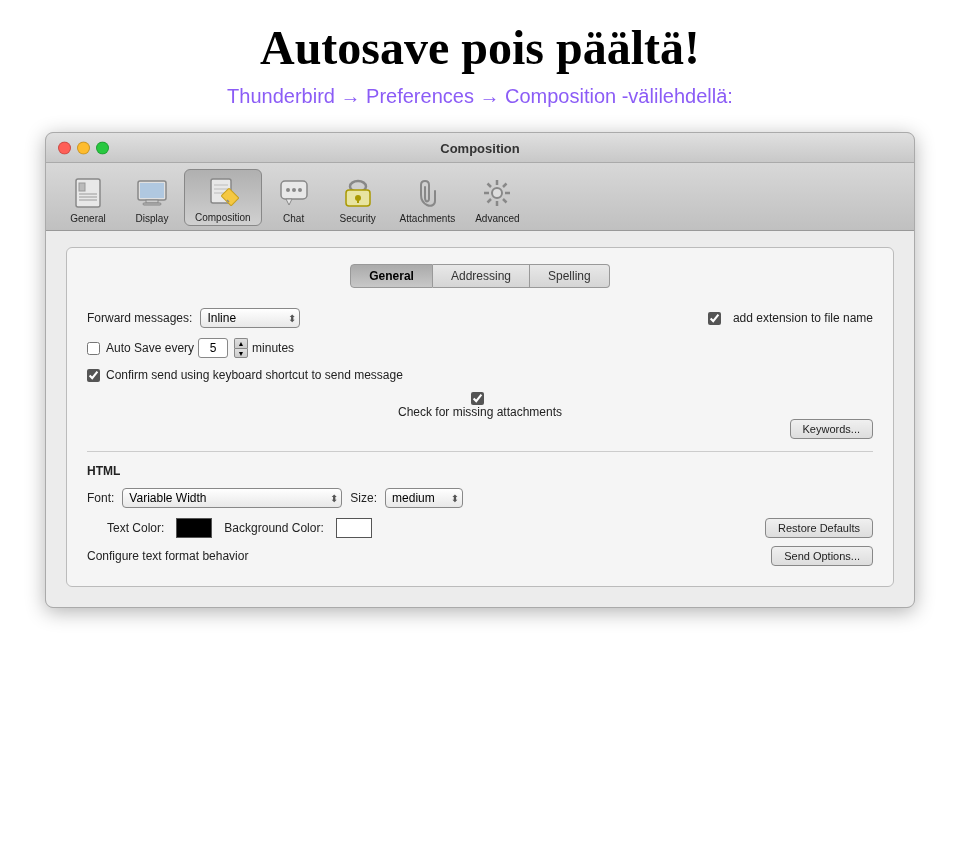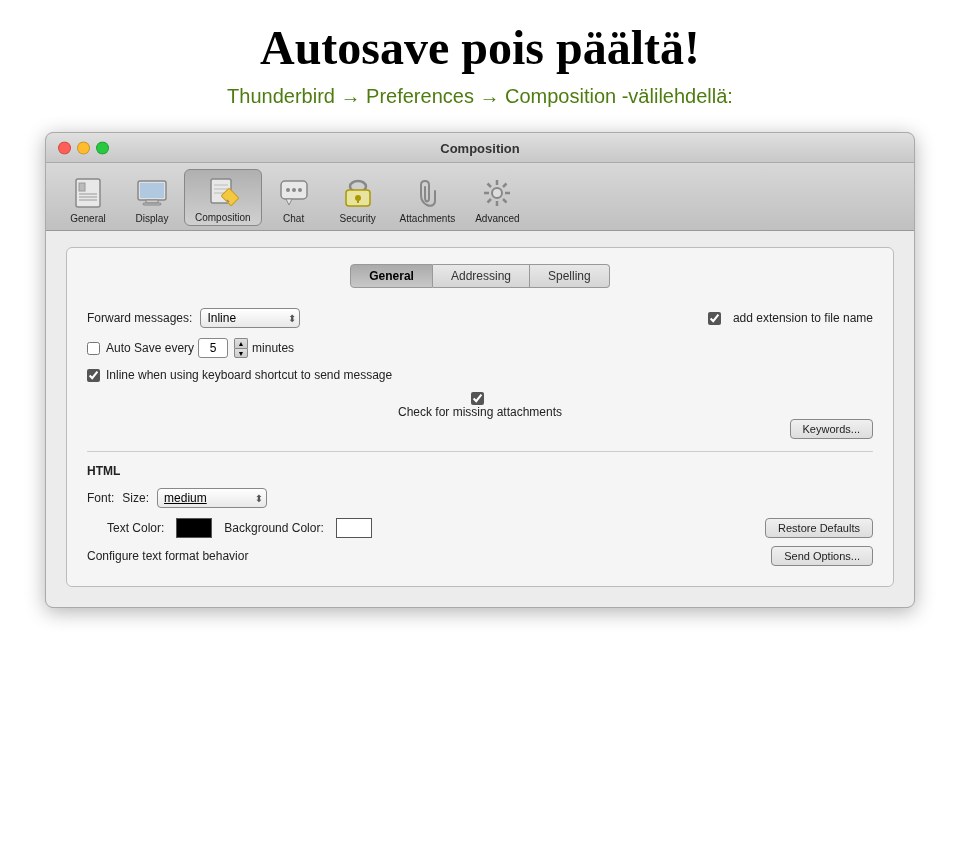--- a/index.html
+++ b/index.html
@@ -16,21 +16,21 @@
       font-weight: 700;
       text-align: center;
       margin-bottom: 10px;
       font-family: Georgia, serif;
     }
 
     .subtitle {
       font-size: 20px;
       text-align: center;
       margin-bottom: 24px;
-      color: #4d7c0f;
+      color: #8b5cf6;
     }
 
     
     .mac-window {
       width: 870px;
       margin: 0 auto;
       border-radius: 8px;
       border: 1px solid #aaa;
       box-shadow: 0 4px 20px rgba(0,0,0,0.3);
       overflow: hidden;
@@ -279,22 +279,21 @@
       margin: 0 4px;
       cursor: pointer;
       vertical-align: middle;
     }
 
     .font-select-wide {
       width: 220px;
     }
 
     .size-select {
-      width: 110px;
-      text-decoration: underline;
+      width: 78px;
     }
   </style>
 </head>
 <body>
 
 <p class="page-title">Autosave pois päältä!</p>
 <p class="subtitle">Thunderbird → Preferences → Composition -välilehdellä:</p>
 
 <div class="mac-window">
 
@@ -425,37 +424,45 @@
         <input type="text" class="mac-input-small" value="5" style="">
         <div class="stepper">
           <button class="stepper-btn">▲</button>
           <button class="stepper-btn">▼</button>
         </div>
         <span style="margin-left:4px;">minutes</span>
       </div>
 
       <div class="form-row">
         <input type="checkbox" class="mac-checkbox" checked="" style="">
-        <span>Inline when using keyboard shortcut to send message</span>
+        <span>Confirm send using keyboard shortcut to send message</span>
       </div>
 
       <div class="form-row" style="margin-bottom:4px;flex-direction:column;">
         <input type="checkbox" class="mac-checkbox" checked="" style="">
         <span>Check for missing attachments</span>
         <span style="margin-left:auto;">
           <button class="mac-button">Keywords...</button>
         </span>
       </div>
 
       <hr class="separator-line">
 
       <div class="section-header">HTML</div>
 
       <div class="form-row" style="gap:8px;">
         <span>Font:</span>
+        <div class="select-wrapper">
+          <select class="mac-select font-select-wide">
+            <option>Variable Width</option>
+            <option>Serif</option>
+            <option>Sans-Serif</option>
+            <option>Monospace</option>
+          </select>
+        </div>
         <span>Size:</span>
         <div class="select-wrapper">
           <select class="mac-select size-select">
             <option>x-small</option>
             <option>small</option>
             <option selected="">medium</option>
             <option>large</option>
             <option>x-large</option>
           </select>
         </div>

